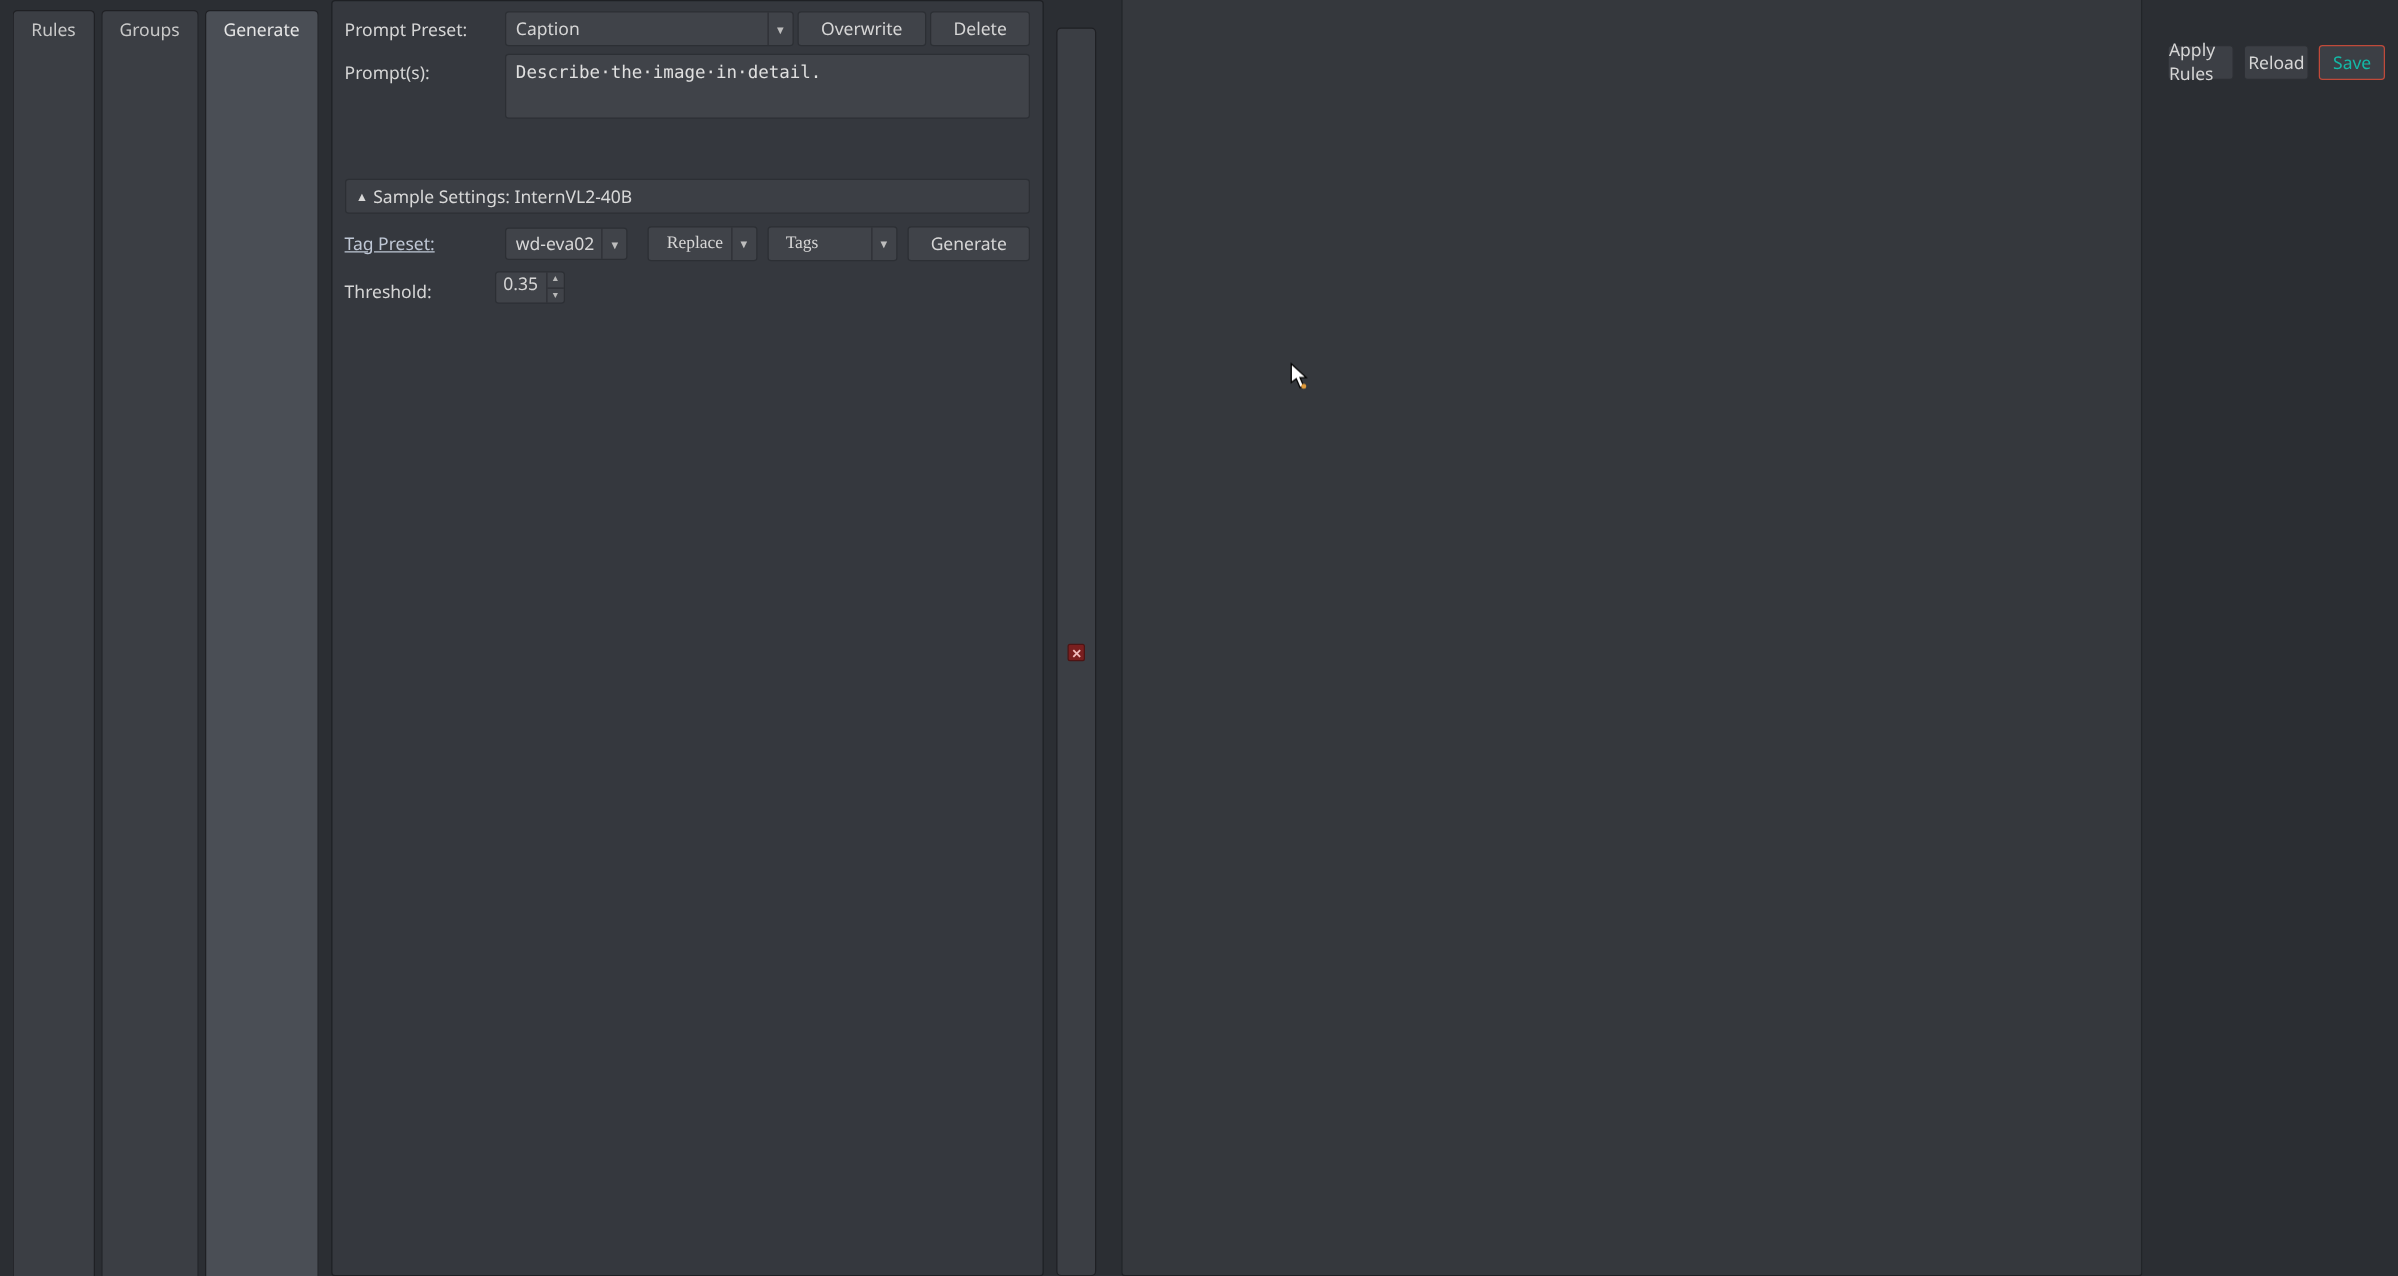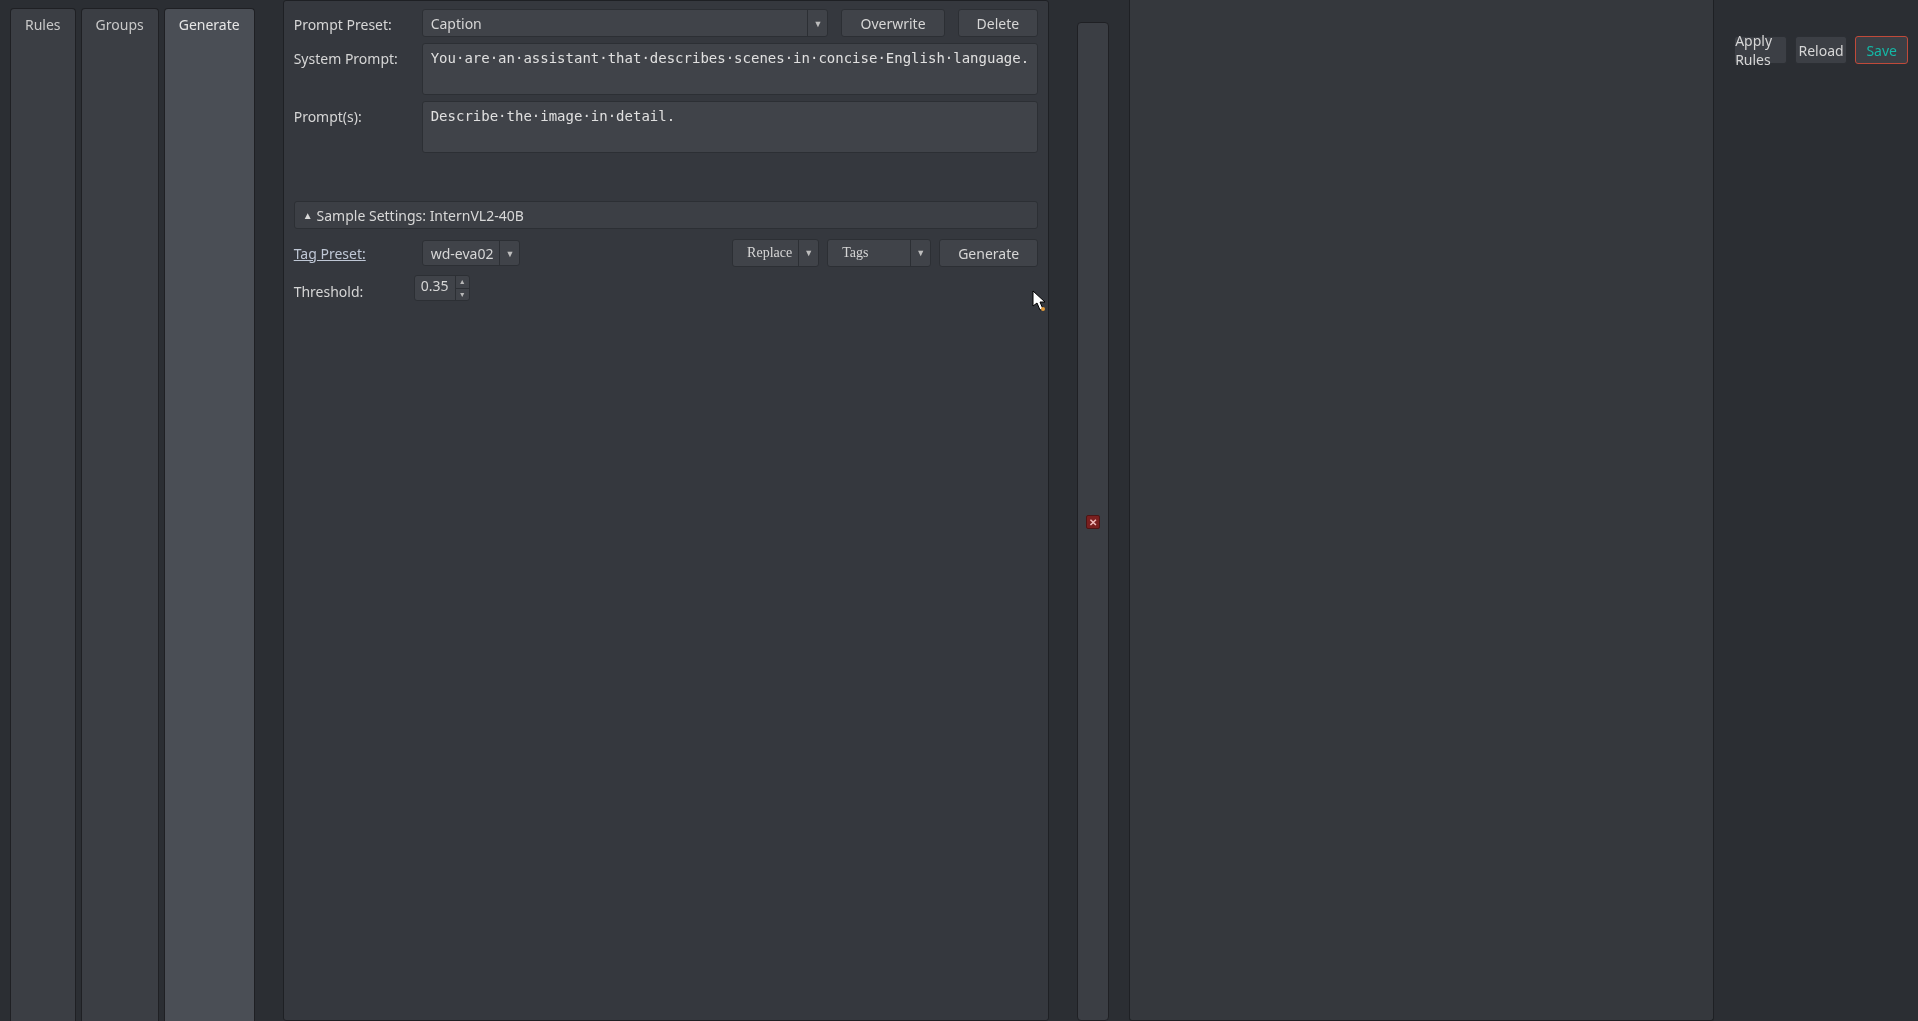--- a/index.html
+++ b/index.html
@@ -35,21 +35,21 @@
     cursor: pointer;
     color: #c9c9c9;
   }
   .tab.active {
     background: #4a4e55;
     color: #e6e6e6;
   }
 
   
   .panel {
-    margin: 0 18px;
+    margin: 0 0;
     border: 1px solid #1e2024;
     border-radius: 3px;
     background: #35383e;
     padding: 8px 10px 10px 10px;
   }
 
   .form-row {
     display: flex;
     align-items: flex-start;
     gap: 8px;
@@ -62,21 +62,21 @@
     flex-shrink: 0;
   }
   .form-label.link {
     text-decoration: underline;
     color: #bfc7d5;
     cursor: pointer;
   }
   .form-field {
     flex: 1;
     display: flex;
-    gap: 13px;
+    gap: 3px;
     align-items: flex-end;
   }
 
   .combo, .textbox, .button, .spinbox, .smallcombo, .dropdown-btn {
     background: #404349;
     border: 1px solid #2c2f34;
     border-radius: 3px;
     color: #d6d6d6;
   }
 
@@ -285,26 +285,20 @@
       <div class="form-field">
         <div class="combo">
           <span>Caption</span>
           <span class="chev">▼</span>
         </div>
         <div class="button">Overwrite</div>
         <div class="button">Delete</div>
       </div>
     </div>
 
-    <div class="form-row">
-      <div class="form-label">System Prompt:</div>
-      <div class="form-field">
-        <div class="textbox">You·are·an·assistant·that·describes·scenes·in·concise·English·language.</div>
-      </div>
-    </div>
 
     <div class="form-row">
       <div class="form-label">Prompt(s):</div>
       <div class="form-field">
         <div class="textbox">Describe·the·image·in·detail.</div>
       </div>
     </div>
 
     <div class="collapse-bar">
       <span class="tri">▲</span>

